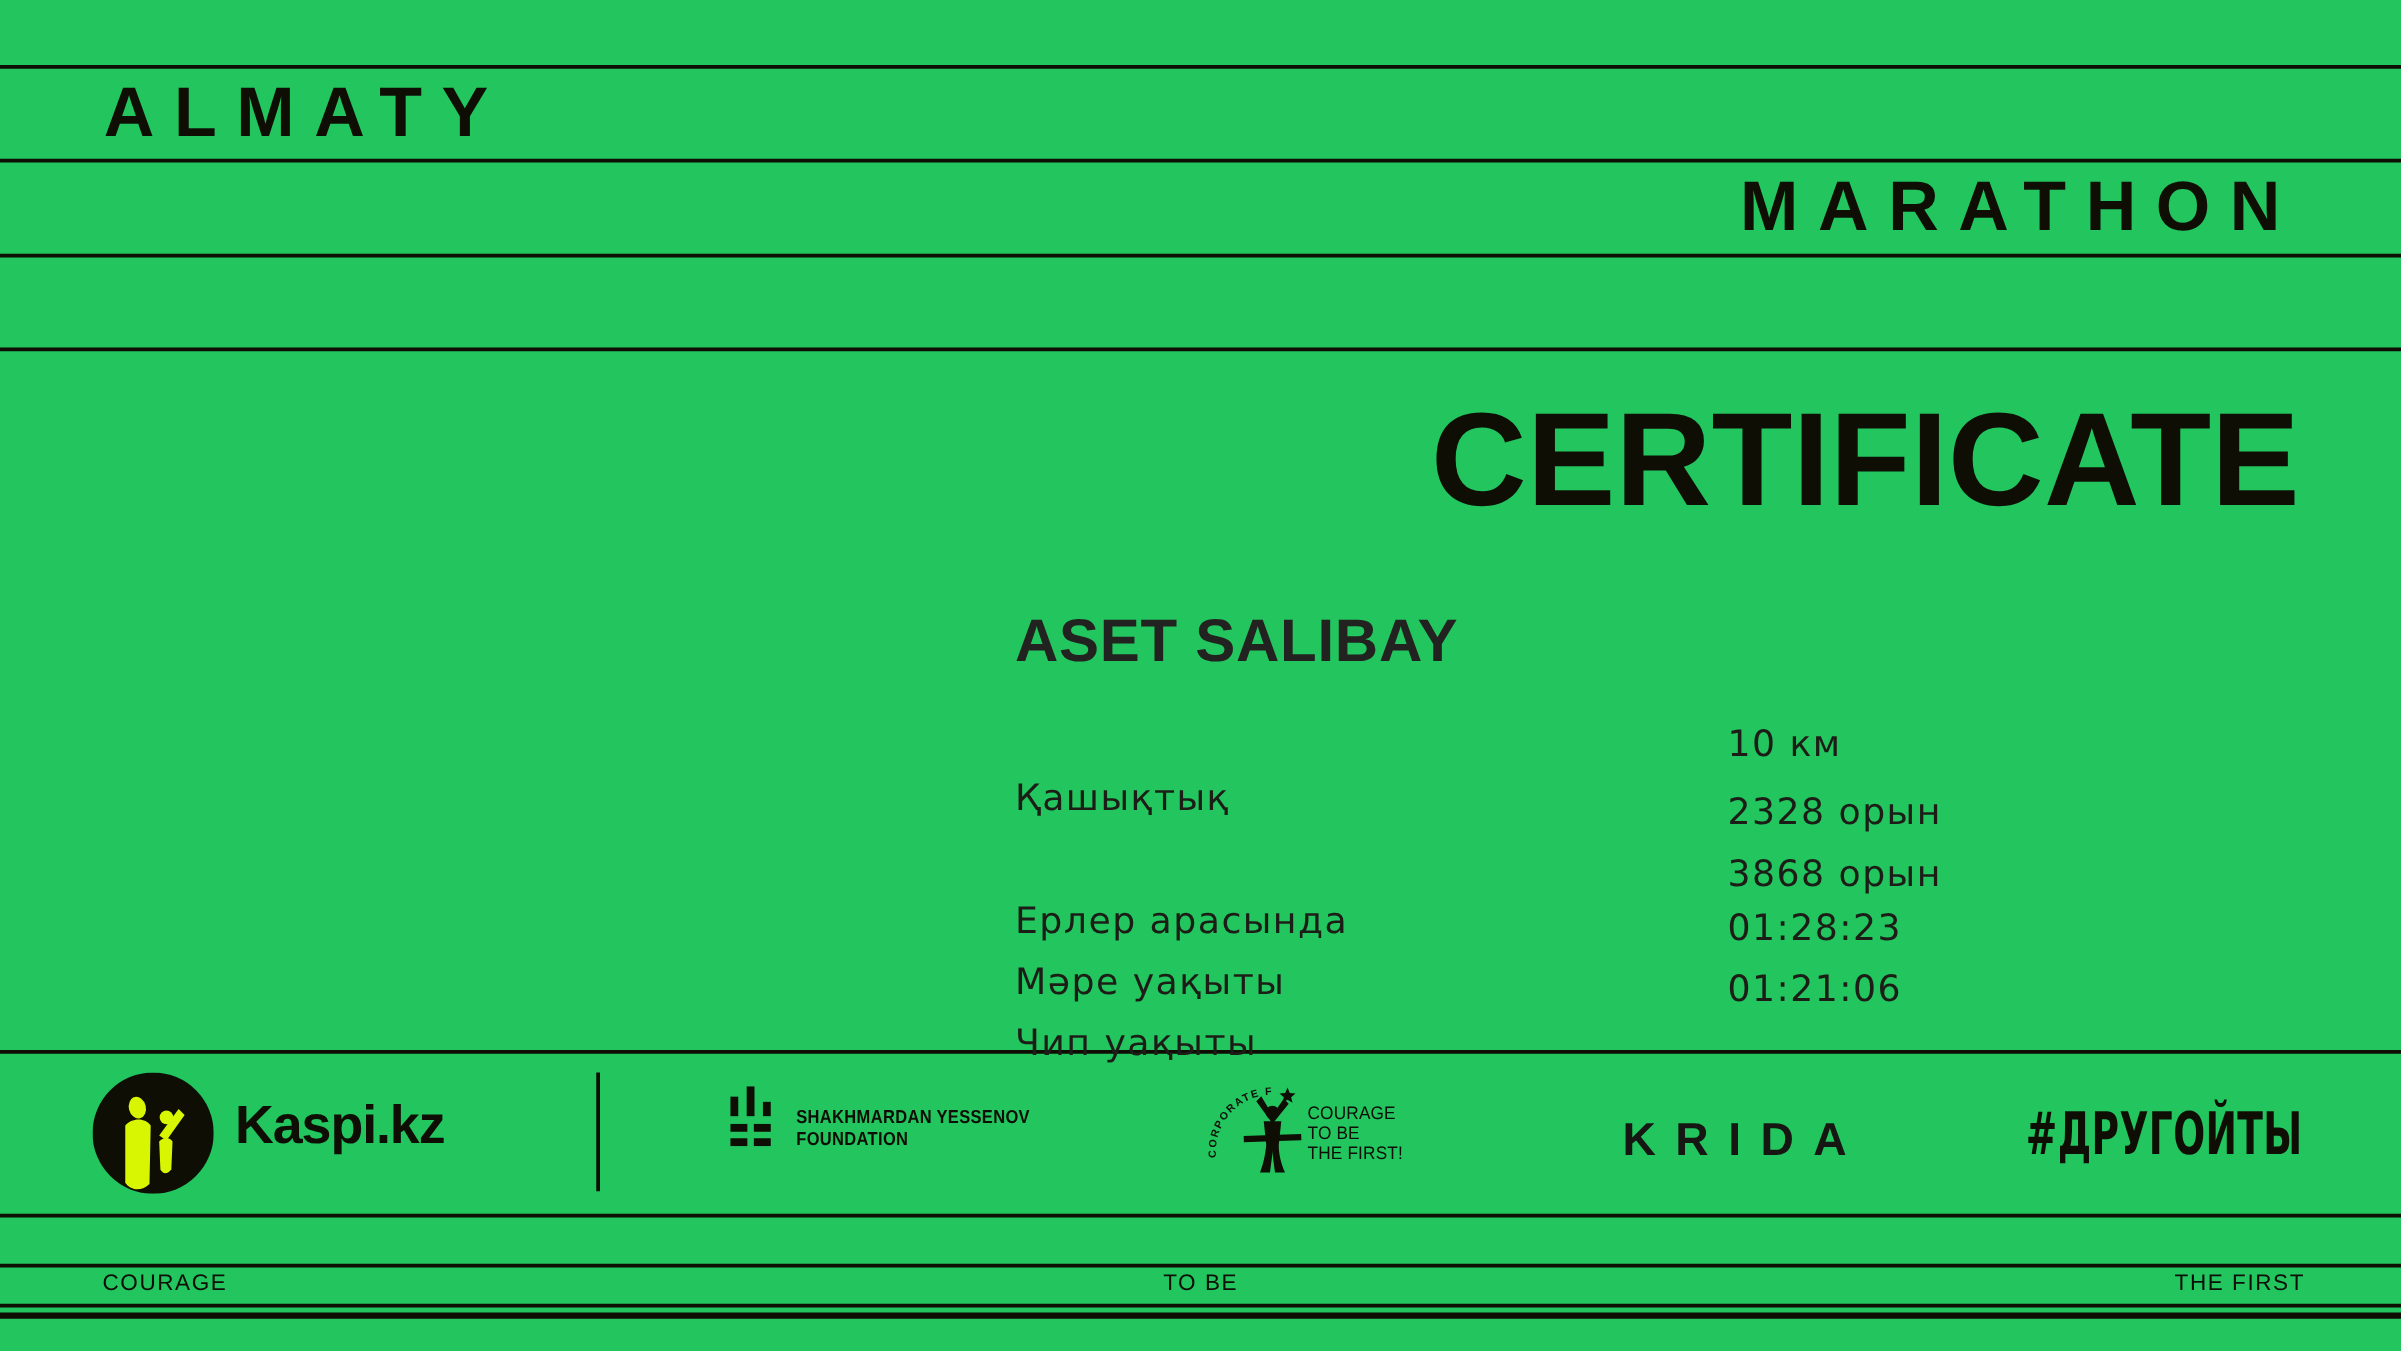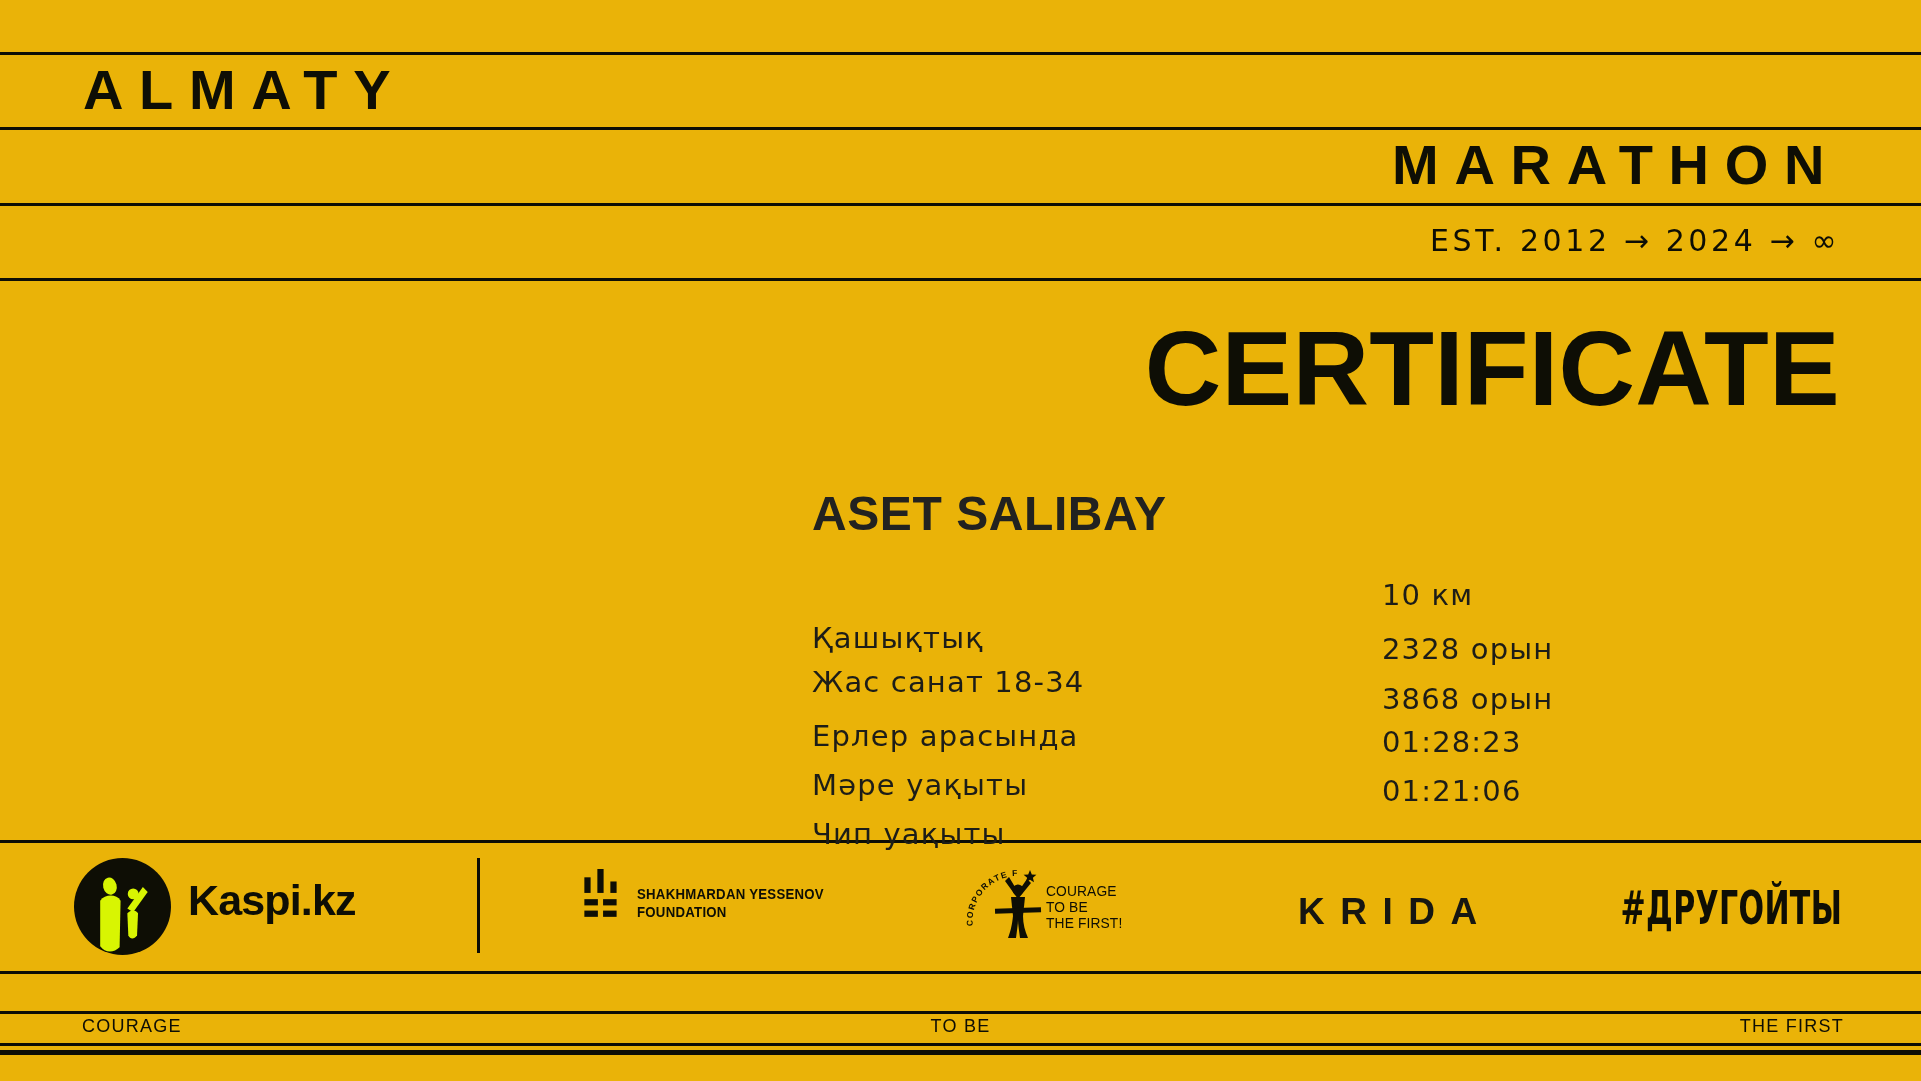--- a/index.html
+++ b/index.html
@@ -1,19 +1,19 @@
 <!DOCTYPE html>
 <html><head>
 <meta charset="utf-8">
 <style>
   html,body{margin:0;padding:0;}
   .page{
     position:relative;
     width:1921px;height:1081px;
-    background:#eab308;
+    background:#22c55e;
     overflow:hidden;
     font-family:"Liberation Sans","DejaVu Sans",sans-serif;
     color:#0E0E05;
   }
   .hline{position:absolute;left:0;width:100%;height:3px;background:#0E0E05;}
   .vline{position:absolute;width:3px;background:#0E0E05;}
 
   
   .band{position:absolute;left:0;width:100%;display:flex;align-items:center;}
   .brand-word{
@@ -98,31 +98,27 @@
   <div class="hline" style="top:1011px"></div>
   <div class="hline" style="top:1043px"></div>
   <div class="hline" style="top:1050px;height:5px"></div>
 
   <div class="band band-almaty">
     <span class="brand-word">ALMATY</span>
   </div>
   <div class="band band-marathon">
     <span class="brand-word">MARATHON</span>
   </div>
-  <div class="band band-est">
-    <span class="est-text">EST. 2012 → 2024 → ∞</span>
-  </div>
 
   <div class="cert-title">CERTIFICATE</div>
   <div class="runner-name">ASET SALIBAY</div>
 
   <div class="stat stat-label" style="top:578px">Қашықтық</div>
   <div class="stat stat-value" style="top:578px">10 км</div>
 
-  <div class="stat stat-label" style="top:622px">Жас санат 18-34</div>
   <div class="stat stat-value" style="top:632px">2328 орын</div>
 
   <div class="stat stat-label" style="top:676px">Ерлер арасында</div>
   <div class="stat stat-value" style="top:682px">3868 орын</div>
 
   <div class="stat stat-label" style="top:725px">Мәре уақыты</div>
   <div class="stat stat-value" style="top:725px">01:28:23</div>
 
   <div class="stat stat-label" style="top:774px">Чип уақыты</div>
   <div class="stat stat-value" style="top:774px">01:21:06</div>

